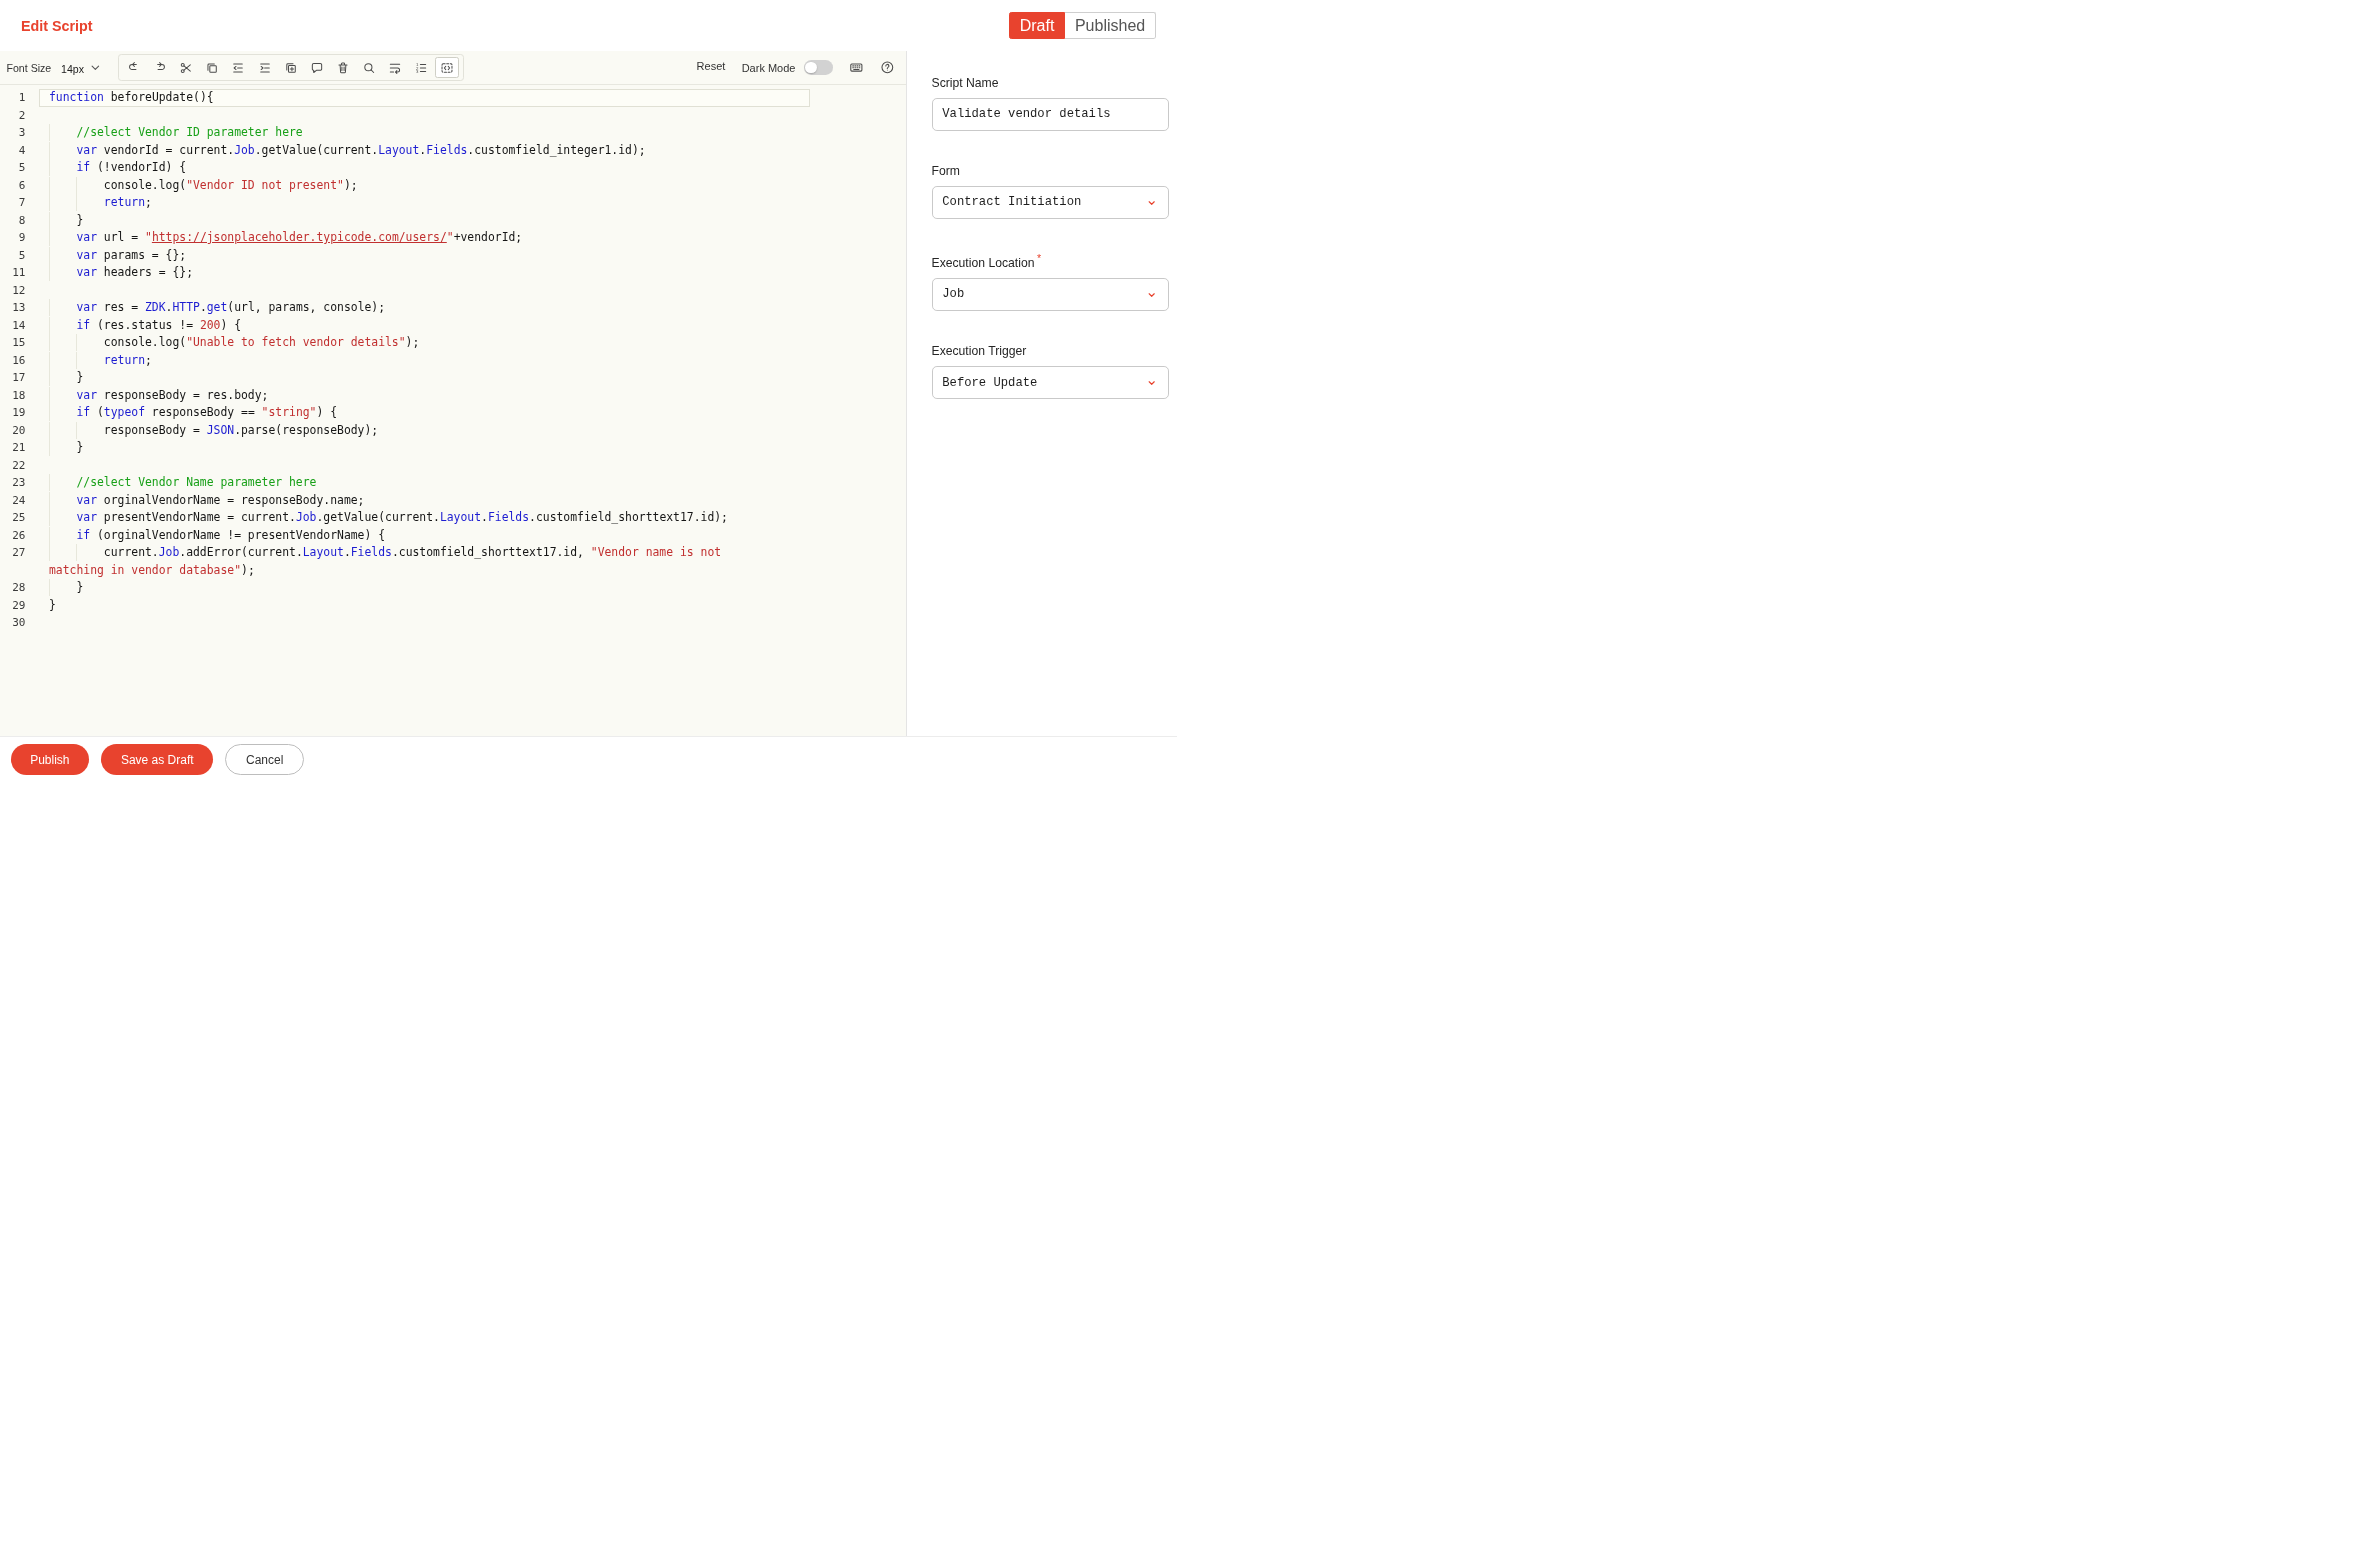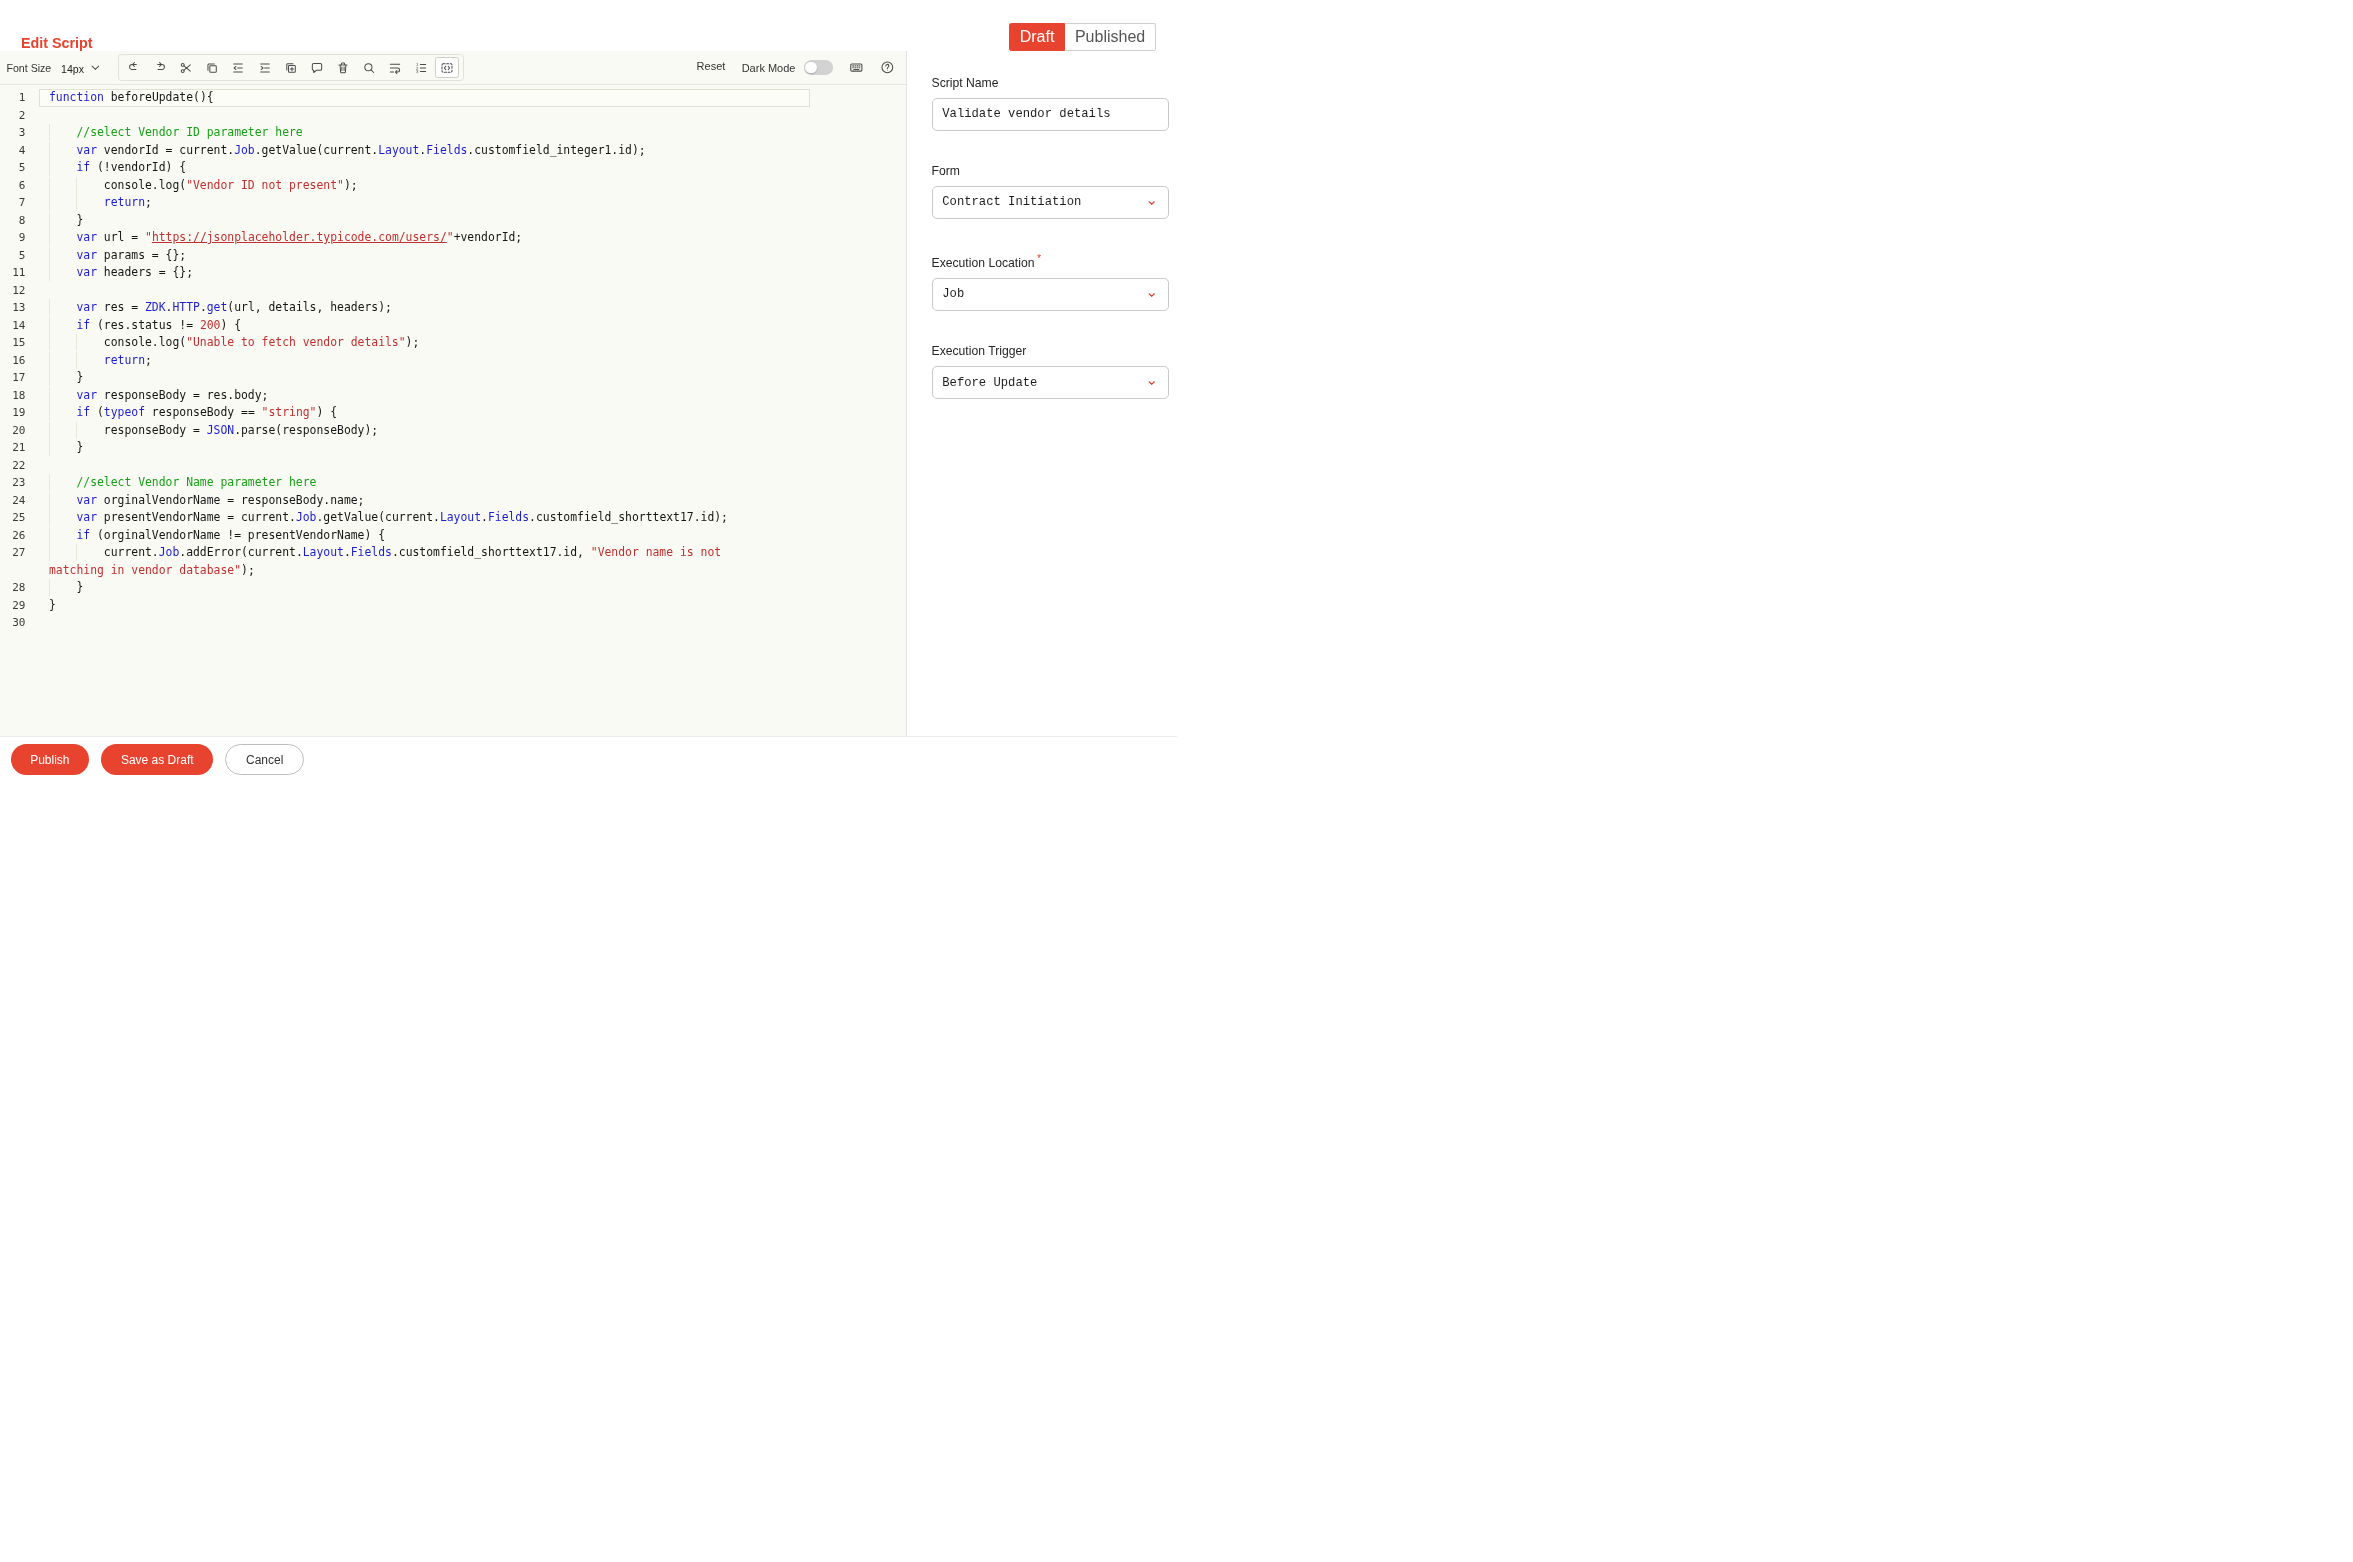--- a/index.html
+++ b/index.html
@@ -2,21 +2,21 @@
 <html style="--accent: #e8432e; --kw: #1d1dd1; --str: #c13030; --com: #18a018;font-size:13px"><head>
 <meta charset="utf-8">
 <style>
   :root{
     --accent:#e8432e; --kw:#1d1dd1; --str:#c13030; --com:#18a018;
   }
   *{margin:0;padding:0;box-sizing:border-box}
   html,body{width:1177px;height:781px;background:#fff;overflow:hidden;
     font-family:"Liberation Sans",sans-serif;color:#222}
   
-  .header{height:51px;display:flex;align-items:flex-end;justify-content:space-between;padding:0 21px;background:#fff}
+  .header{height:51px;display:flex;align-items:center;justify-content:space-between;padding:0 21px;background:#fff}
   .page-title{color:var(--accent);font-size:14.3px;font-weight:700}
   .seg{display:flex;font-size:16px;line-height:1}
   .seg-draft{background:var(--accent);border:0.8px solid var(--accent);color:#fff;padding:4.9px 9.8px;border-radius:2.4px 0 0 2.4px;cursor:pointer}
   .seg-published{background:#fff;border:0.8px solid #cfcfcf;border-left:none;color:#555;padding:4.9px 9.8px;border-radius:0 2.4px 2.4px 0;cursor:pointer}
   
   .main{display:flex;height:685px}
   .editor-col{width:906px;display:flex;flex-direction:column;background:#fafaf4}
   
   .toolbar{height:34px;display:flex;align-items:center;padding:0 11.4px 0 6.5px;border-bottom:0.8px solid #e7e7df;flex:none}
   .fs-label{font-size:10.6px;color:#333}
@@ -233,21 +233,21 @@
         <div class="code-line">
           <span class="ln">11</span>
           <span class="content"><span class="ind"></span><span class="tk-k">var</span><span> headers = {};</span></span>
         </div>
         <div class="code-line">
           <span class="ln">12</span>
           <span class="content"></span>
         </div>
         <div class="code-line">
           <span class="ln">13</span>
-          <span class="content"><span class="ind"></span><span class="tk-k">var</span><span> res = </span><span class="tk-b">ZDK</span><span>.</span><span class="tk-b">HTTP</span><span>.</span><span class="tk-b">get</span><span>(url, details, headers);</span></span>
+          <span class="content"><span class="ind"></span><span class="tk-k">var</span><span> res = </span><span class="tk-b">ZDK</span><span>.</span><span class="tk-b">HTTP</span><span>.</span><span class="tk-b">get</span><span>(url, params, console);</span></span>
         </div>
         <div class="code-line">
           <span class="ln">14</span>
           <span class="content"><span class="ind"></span><span class="tk-k">if</span><span> (res.status != </span><span class="tk-n">200</span><span>) {</span></span>
         </div>
         <div class="code-line">
           <span class="ln">15</span>
           <span class="content"><span class="ind"></span><span class="ind"></span><span>console.log(</span><span class="tk-s">"Unable to fetch vendor details"</span><span>);</span></span>
         </div>
         <div class="code-line">

